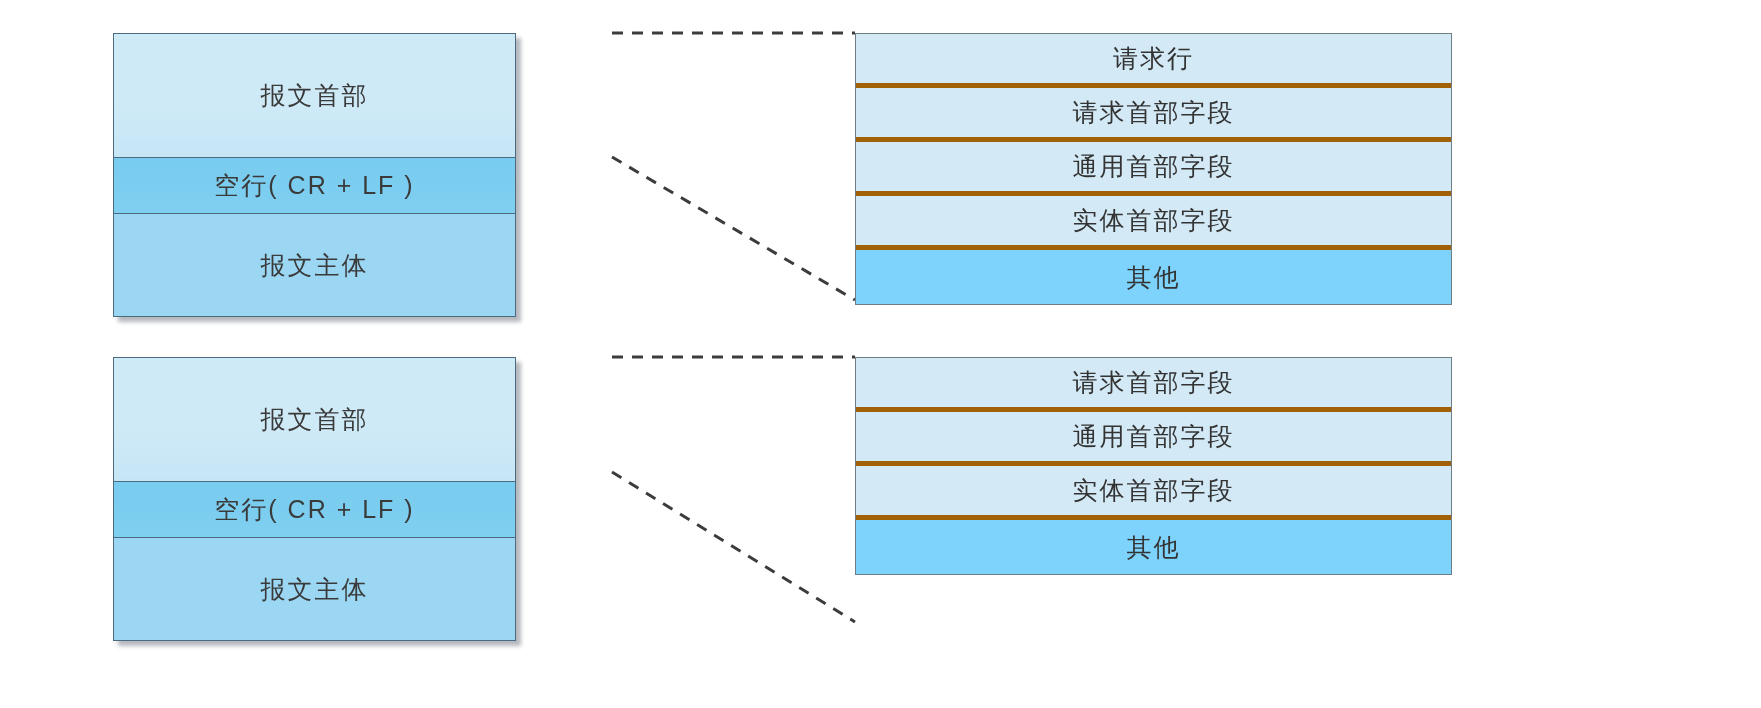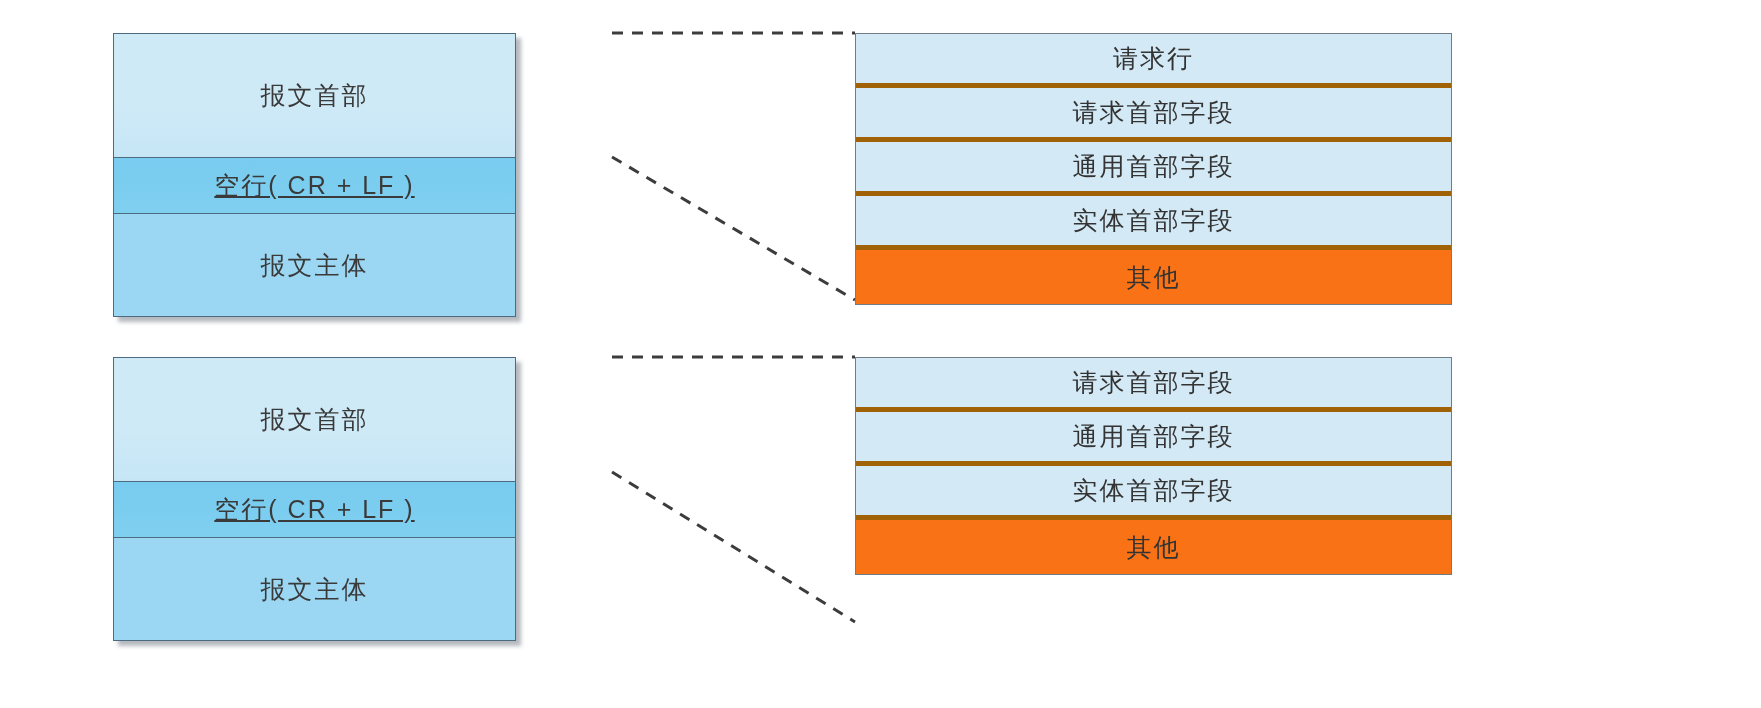--- a/index.html
+++ b/index.html
@@ -50,21 +50,20 @@
     border-bottom: 1px solid #4c6b80;
     font-family: Liberation Mono, monospace;
   }
   .msg-head {
     height: 124px;
     background: linear-gradient(to bottom, #cfeaf7 0%, #cfeaf7 55%, #c6e6f6 100%);
   }
   .msg-blank {
     height: 56px;
     background: linear-gradient(to bottom, #78ccef 0%, #7fcff0 100%);
-    text-decoration: underline;
   }
   .msg-body {
     height: 104px;
     background: linear-gradient(to bottom, #9bd7f3 0%, #9bd7f3 100%);
   }
 
   
   .detail-table {
     position: absolute;
     width: 597px;
@@ -78,21 +77,21 @@
     border-bottom: 5px solid #a16207;
     display: flex;
     align-items: center;
     justify-content: center;
     font-size: 25px;
     letter-spacing: 2px;
     color: #333333;
     background: #d3e9f5;
   }
   .detail-row.plain {
-    background: #f97316;
+    background: #7dd3fc;
   }
   .detail-row:last-child {
     border-bottom: none;
   }
 </style>
 </head>
 <body>
 
 <div id="canvas">
 

